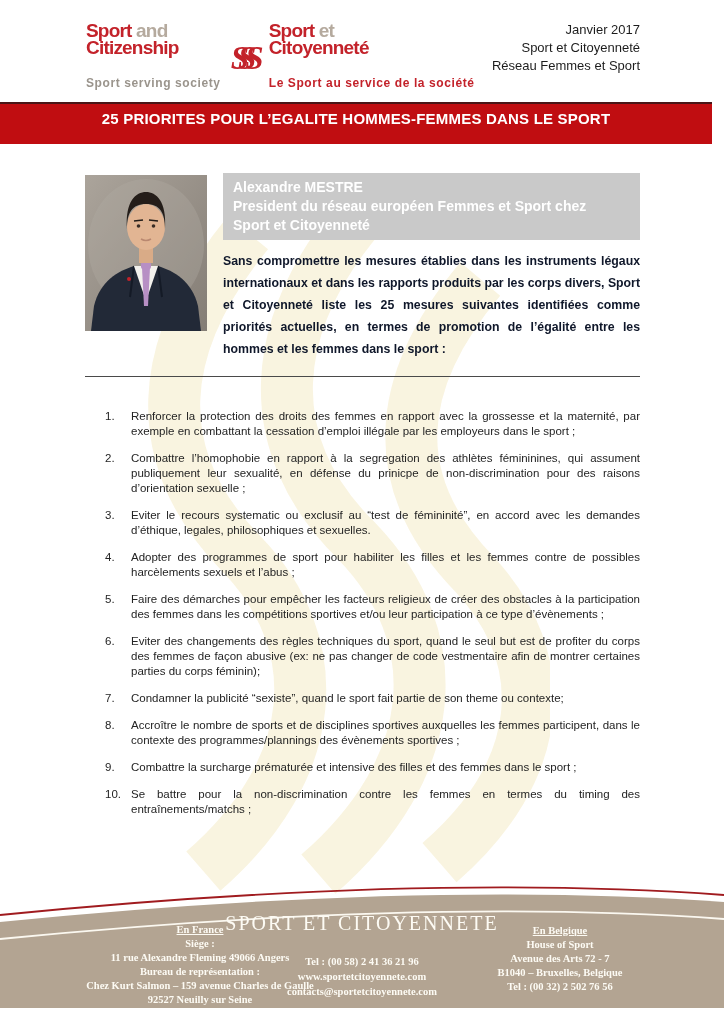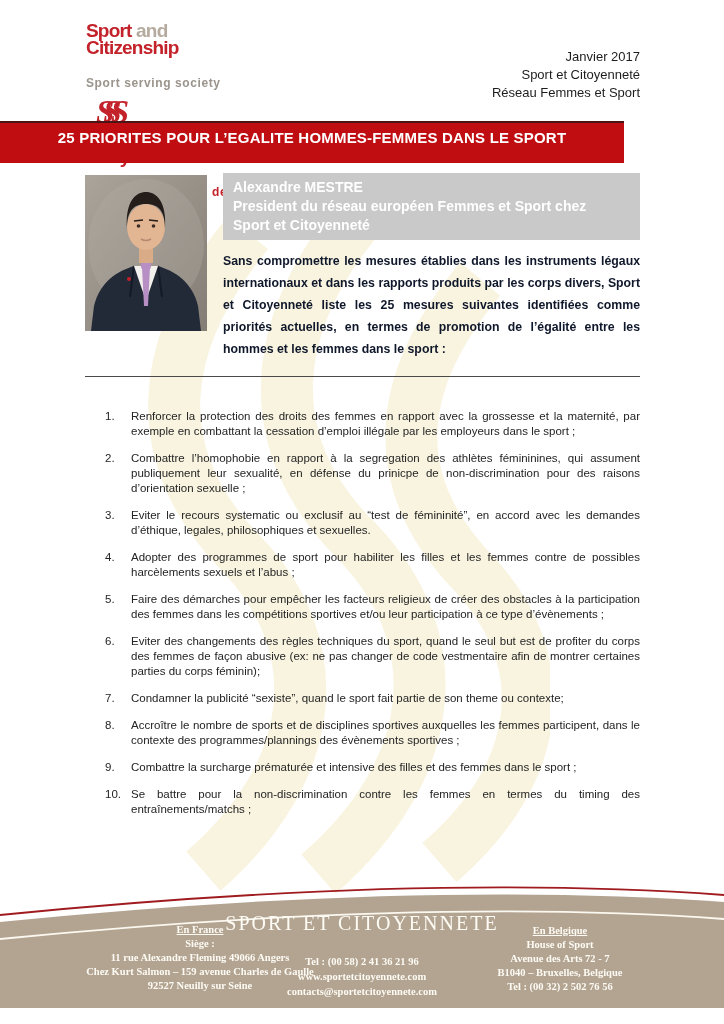--- a/index.html
+++ b/index.html
@@ -1,32 +1,32 @@
 <!DOCTYPE html>
 <html><head>
 <meta charset="utf-8">
 <style>
   html,body{margin:0;padding:0;background:#e8e8e8;}
   .page{position:relative;width:724px;height:1024px;background:#ffffff;margin:0 auto;
         overflow:hidden;font-family:"Liberation Sans",sans-serif;color:#262626;}
   
   .watermark{position:absolute;left:130px;top:210px;width:420px;height:710px;pointer-events:none;}
   
-  .logos{position:absolute;left:86px;top:22px;display:flex;align-items:flex-start;flex-direction:column;}
+  .logos{position:absolute;left:86px;top:22px;display:flex;align-items:center;}
   .logo-block{line-height:17px;}
   .logo-line{font-weight:800;font-size:19px;letter-spacing:-0.8px;white-space:nowrap;}
   .red{color:#c3222a;} .graytxt{color:#b5aa9e;}
   .tagline{font-size:12px;font-weight:bold;letter-spacing:0.6px;margin-top:19px;text-align:center;}
   .tag-gray{color:#9a948c;} .tag-red{color:#c3222a;}
   .sss{font-family:Liberation Serif, serif;font-style:italic;font-weight:900;font-size:33px;
        color:#c3222a;letter-spacing:-11px;padding:0 16px 0 10px;margin-top:2px;
        text-shadow:1px 0 0 #fff,-1px 0 0 #fff;}
-  .meta{position:absolute;right:84px;top:21px;text-align:right;font-size:13px;line-height:18px;color:#1d1d1d;margin-top:27px;}
-  
-  .banner{position:absolute;left:0;top:121px;width:624px;height:42px;background:#c00d11;
+  .meta{position:absolute;right:84px;top:21px;text-align:right;font-size:13px;line-height:18px;color:#1d1d1d;}
+  
+  .banner{position:absolute;left:0;top:102px;width:712px;height:42px;background:#c00d11;
           border-top:2px solid #4a1517;box-sizing:border-box;text-align:center;}
   .banner span{display:inline-block;margin-top:6px;color:#ffffff;font-weight:bold;font-size:15px;letter-spacing:0.2px;}
   
   .content{position:absolute;left:85px;top:173px;width:555px;}
   .photo{float:left;width:122px;height:156px;margin:2px 16px 8px 0;}
   .name-box{overflow:hidden;background:#c9c9c9;color:#ffffff;font-weight:bold;
             font-size:14px;line-height:19px;padding:5px 20px 5px 10px;margin-bottom:10px;}
   .name-box .nm{display:block;}
   .intro{margin:0;font-weight:bold;font-size:12.3px;line-height:22px;text-align:justify;color:#0f172a;}
   .sep{border:none;border-top:1px solid #4a4a4a;margin:16px 0 0 0;}
@@ -170,20 +170,21 @@
       <path d="M0,47 Q420,5 724,27 L724,133 L0,133 Z" fill="#b3a492"></path>
       <path d="M0,40 Q420,-2 724,20" fill="none" stroke="#a01b1f" stroke-width="1.8"></path>
       <path d="M0,64 Q424,22 724,44" fill="none" stroke="#fffdf6" stroke-width="1.8" opacity="0.95"></path>
     </svg>
     <div class="f-title">SPORT ET CITOYENNETE</div>
 
     <div class="f-col f-left">
       <div class="f-head">En France</div>
       <div>Siège :</div>
       <div>11 rue Alexandre Fleming 49066 Angers</div>
+      <div>Bureau de représentation :</div>
       <div>Chez Kurt Salmon – 159 avenue Charles de Gaulle</div>
       <div>92527 Neuilly sur Seine</div>
     </div>
 
     <div class="f-col f-center">
       <div>Tel : (00 58) 2 41 36 21 96</div>
       <div class="linklike">www.sportetcitoyennete.com</div>
       <div class="linklike">contacts@sportetcitoyennete.com</div>
     </div>
 

